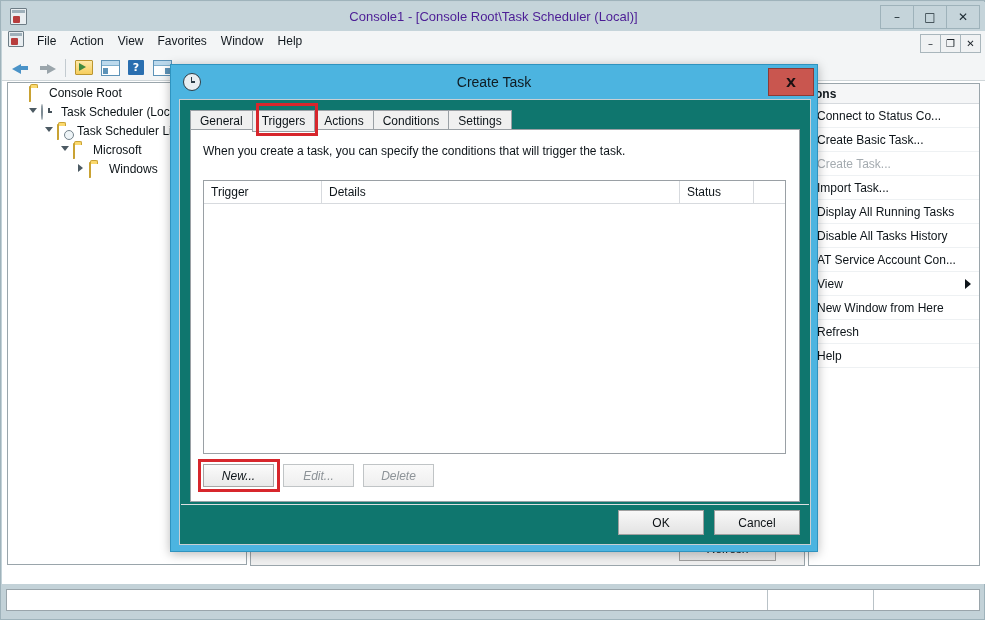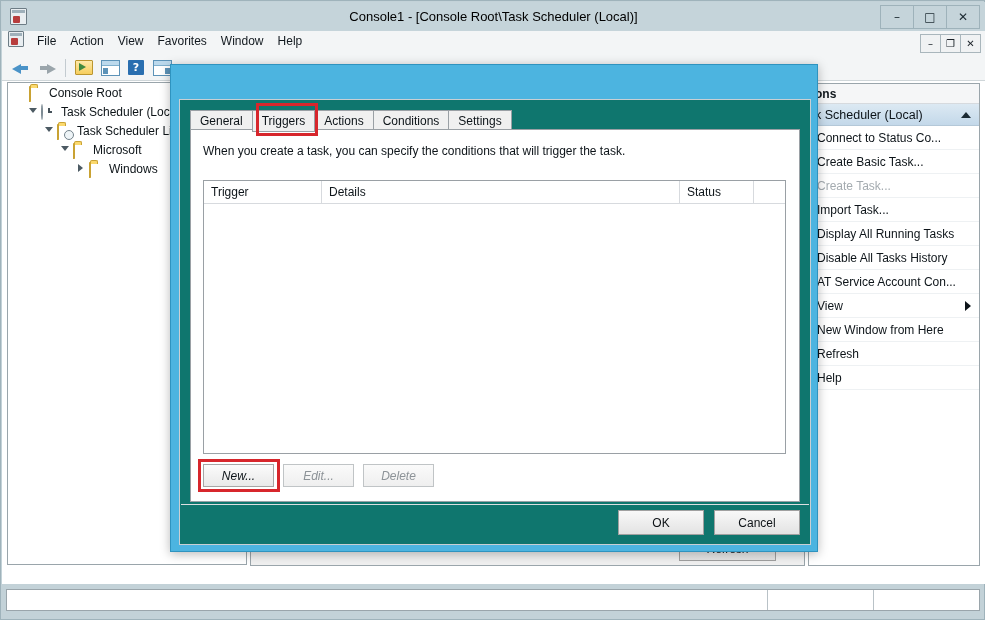--- a/index.html
+++ b/index.html
@@ -22,21 +22,21 @@
   .title-bar{
     position:absolute;left:1px;top:1px;width:983px;height:29px;
     background:#c5d4da;
     display:flex;align-items:center;
   }
   .title-icon{
     width:18px;height:18px;margin-left:8px;position:relative;flex:0 0 auto;
   }
   .title-text{
     position:absolute;left:0;right:0;text-align:center;
-    font-size:13px;color:#000000;line-height:29px;
+    font-size:13px;color:#4c1d95;line-height:29px;
     pointer-events:none;
   }
   .win-btns{position:absolute;right:5px;top:3px;display:flex;gap:0px;}
   .win-btn{
     width:32px;height:22px;display:flex;align-items:center;justify-content:center;
     background:#c5d4da;border:1px solid #9eb2ba;margin-left:-1px;
     font-size:12px;color:#1a2830;font-family:"DejaVu Sans",sans-serif;
   }
   .win-btn.close{}
 
@@ -401,24 +401,20 @@
 
       <div class="mid-pane">
         <div class="mid-status">
           <span class="lbl">Last refreshed at 30/10/2016 06:28:08</span>
           <div class="refresh-btn">Refresh</div>
         </div>
       </div>
 
       <div class="act-pane">
         <div class="act-header">ons</div>
-        <div class="act-group">
-          <span>k Scheduler (Local)</span>
-          <span class="caret-up"></span>
-        </div>
         <div class="act-item">
           <span>Connect to Status Co...</span>
         </div>
         <div class="act-item">
           <span>Create Basic Task...</span>
         </div>
         <div class="act-item disabled">
           <span>Create Task...</span>
         </div>
         <div class="act-item">
@@ -450,20 +446,25 @@
     </div>
 
     <div class="win-status">
       <div style="flex:1 1 auto;"></div>
       <div class="ws-cell" style="width:105px;"></div>
       <div class="ws-cell" style="width:105px;"></div>
     </div>
   </div>
 
   <div class="dialog">
+    <div class="dlg-title">
+      <div class="dlg-ico"></div>
+      <div class="dlg-title-text">Create Task</div>
+      <div class="dlg-close">X</div>
+    </div>
 
     <div class="dlg-body">
 
       <div class="tabstrip">
         <div class="tab">General</div>
         <div class="tab active">Triggers</div>
         <div class="tab">Actions</div>
         <div class="tab">Conditions</div>
         <div class="tab">Settings</div>
       </div>

